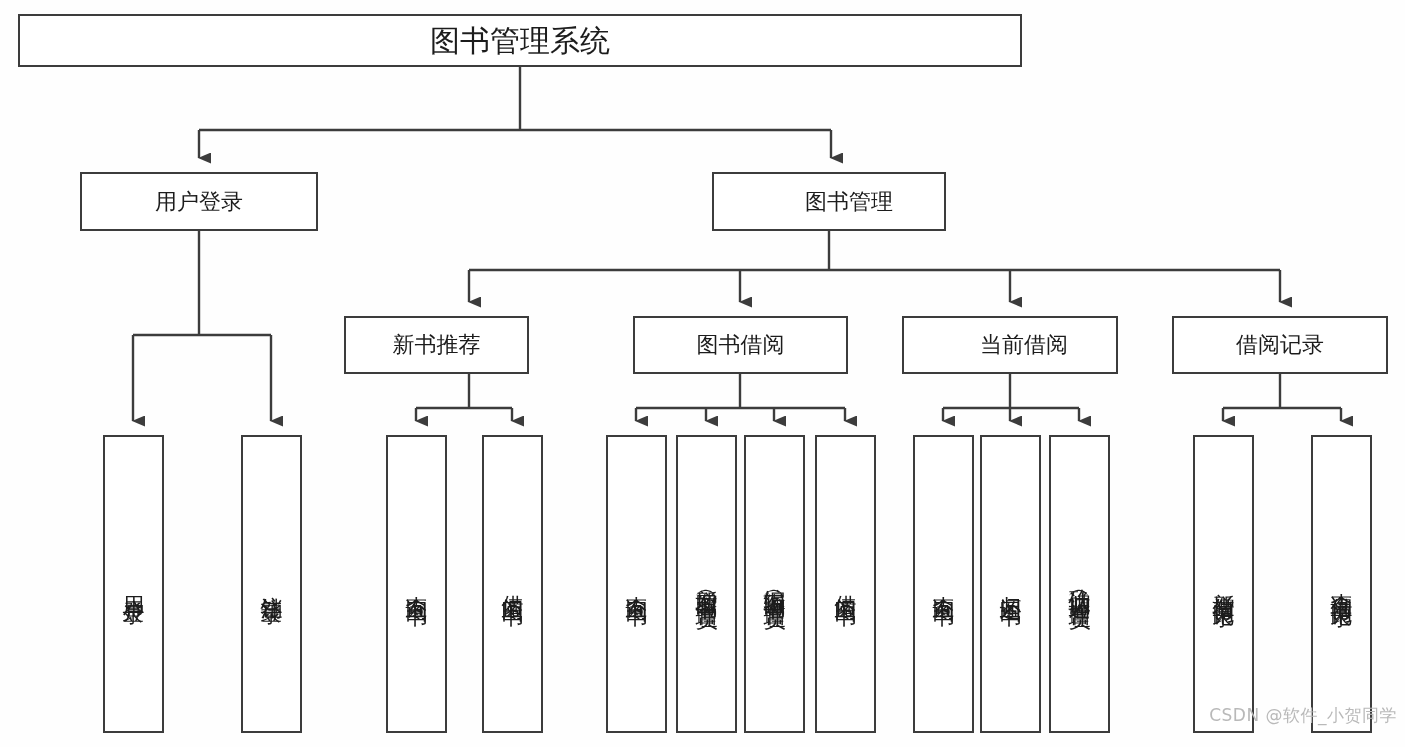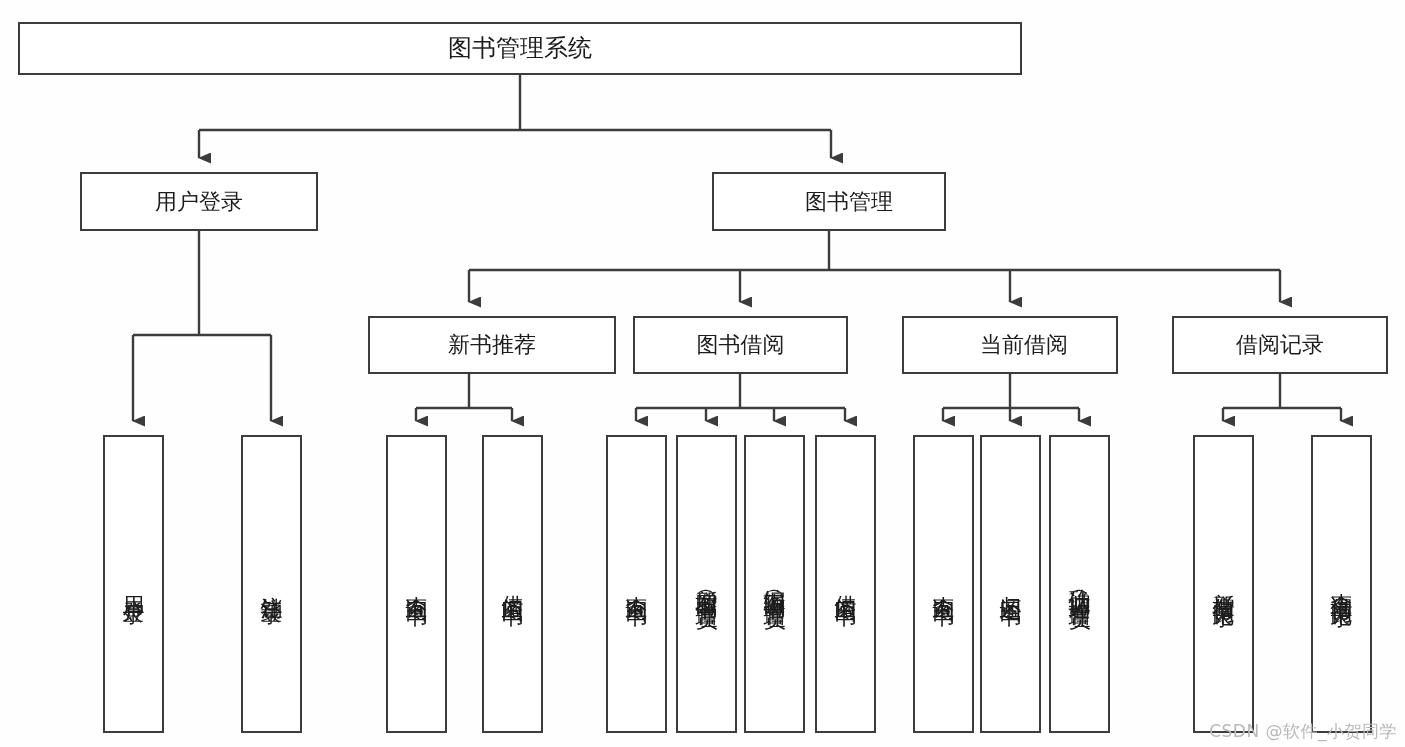--- a/index.html
+++ b/index.html
@@ -23,22 +23,21 @@
     background: #ffffff;
     border: 2px solid #3c3c3c;
     display: flex;
     align-items: center;
     justify-content: center;
     color: #1c1c1c;
     line-height: 1.18;
     text-align: center;
   }
   .node.root {
-    font-size: 24px;
-    margin-top: 8px;
+    font-size: 30px;
   }
   .node.lvl2 {
     font-size: 22px;
   }
   .node.lvl3 {
     font-size: 22px;
   }
   .node.leaf {
     font-size: 22px;
     writing-mode: vertical-rl;
@@ -63,21 +62,21 @@
     stroke: #3c3c3c;
     stroke-width: 2.4;
     fill: none;
   }
   .arrowhead {
     fill: #3c3c3c;
   }
   #watermark {
     position: absolute;
     right: 8px;
-    bottom: 4px;
+    bottom: 20px;
     font-size: 17px;
     color: #b9b9b9;
     letter-spacing: 0.5px;
     white-space: nowrap;
     font-family: "DejaVu Sans", "Liberation Sans", sans-serif;
   }
 </style>
 </head>
 <body>
 
@@ -135,21 +134,21 @@
     <span>图书管理系统</span>
   </div>
 
   <div class="node lvl2" style="left:80px; top:172px; width:238px; height:59px;">
     <span>用户登录</span>
   </div>
   <div class="node lvl2" style="left:712px; top:172px; width:234px; height:59px;padding-left:40px;">
     <span>图书管理</span>
   </div>
 
-  <div class="node lvl3" style="left:368px; top:316px; width:248px; height:58px;">
+  <div class="node lvl3" style="left:344px; top:316px; width:185px; height:58px;">
     <span>新书推荐</span>
   </div>
   <div class="node lvl3" style="left:633px; top:316px; width:215px; height:58px;">
     <span>图书借阅</span>
   </div>
   <div class="node lvl3" style="left:902px; top:316px; width:216px; height:58px;padding-left:28px;">
     <span>当前借阅</span>
   </div>
   <div class="node lvl3" style="left:1172px; top:316px; width:216px; height:58px;align-items:center;">
     <span>借阅记录</span>

